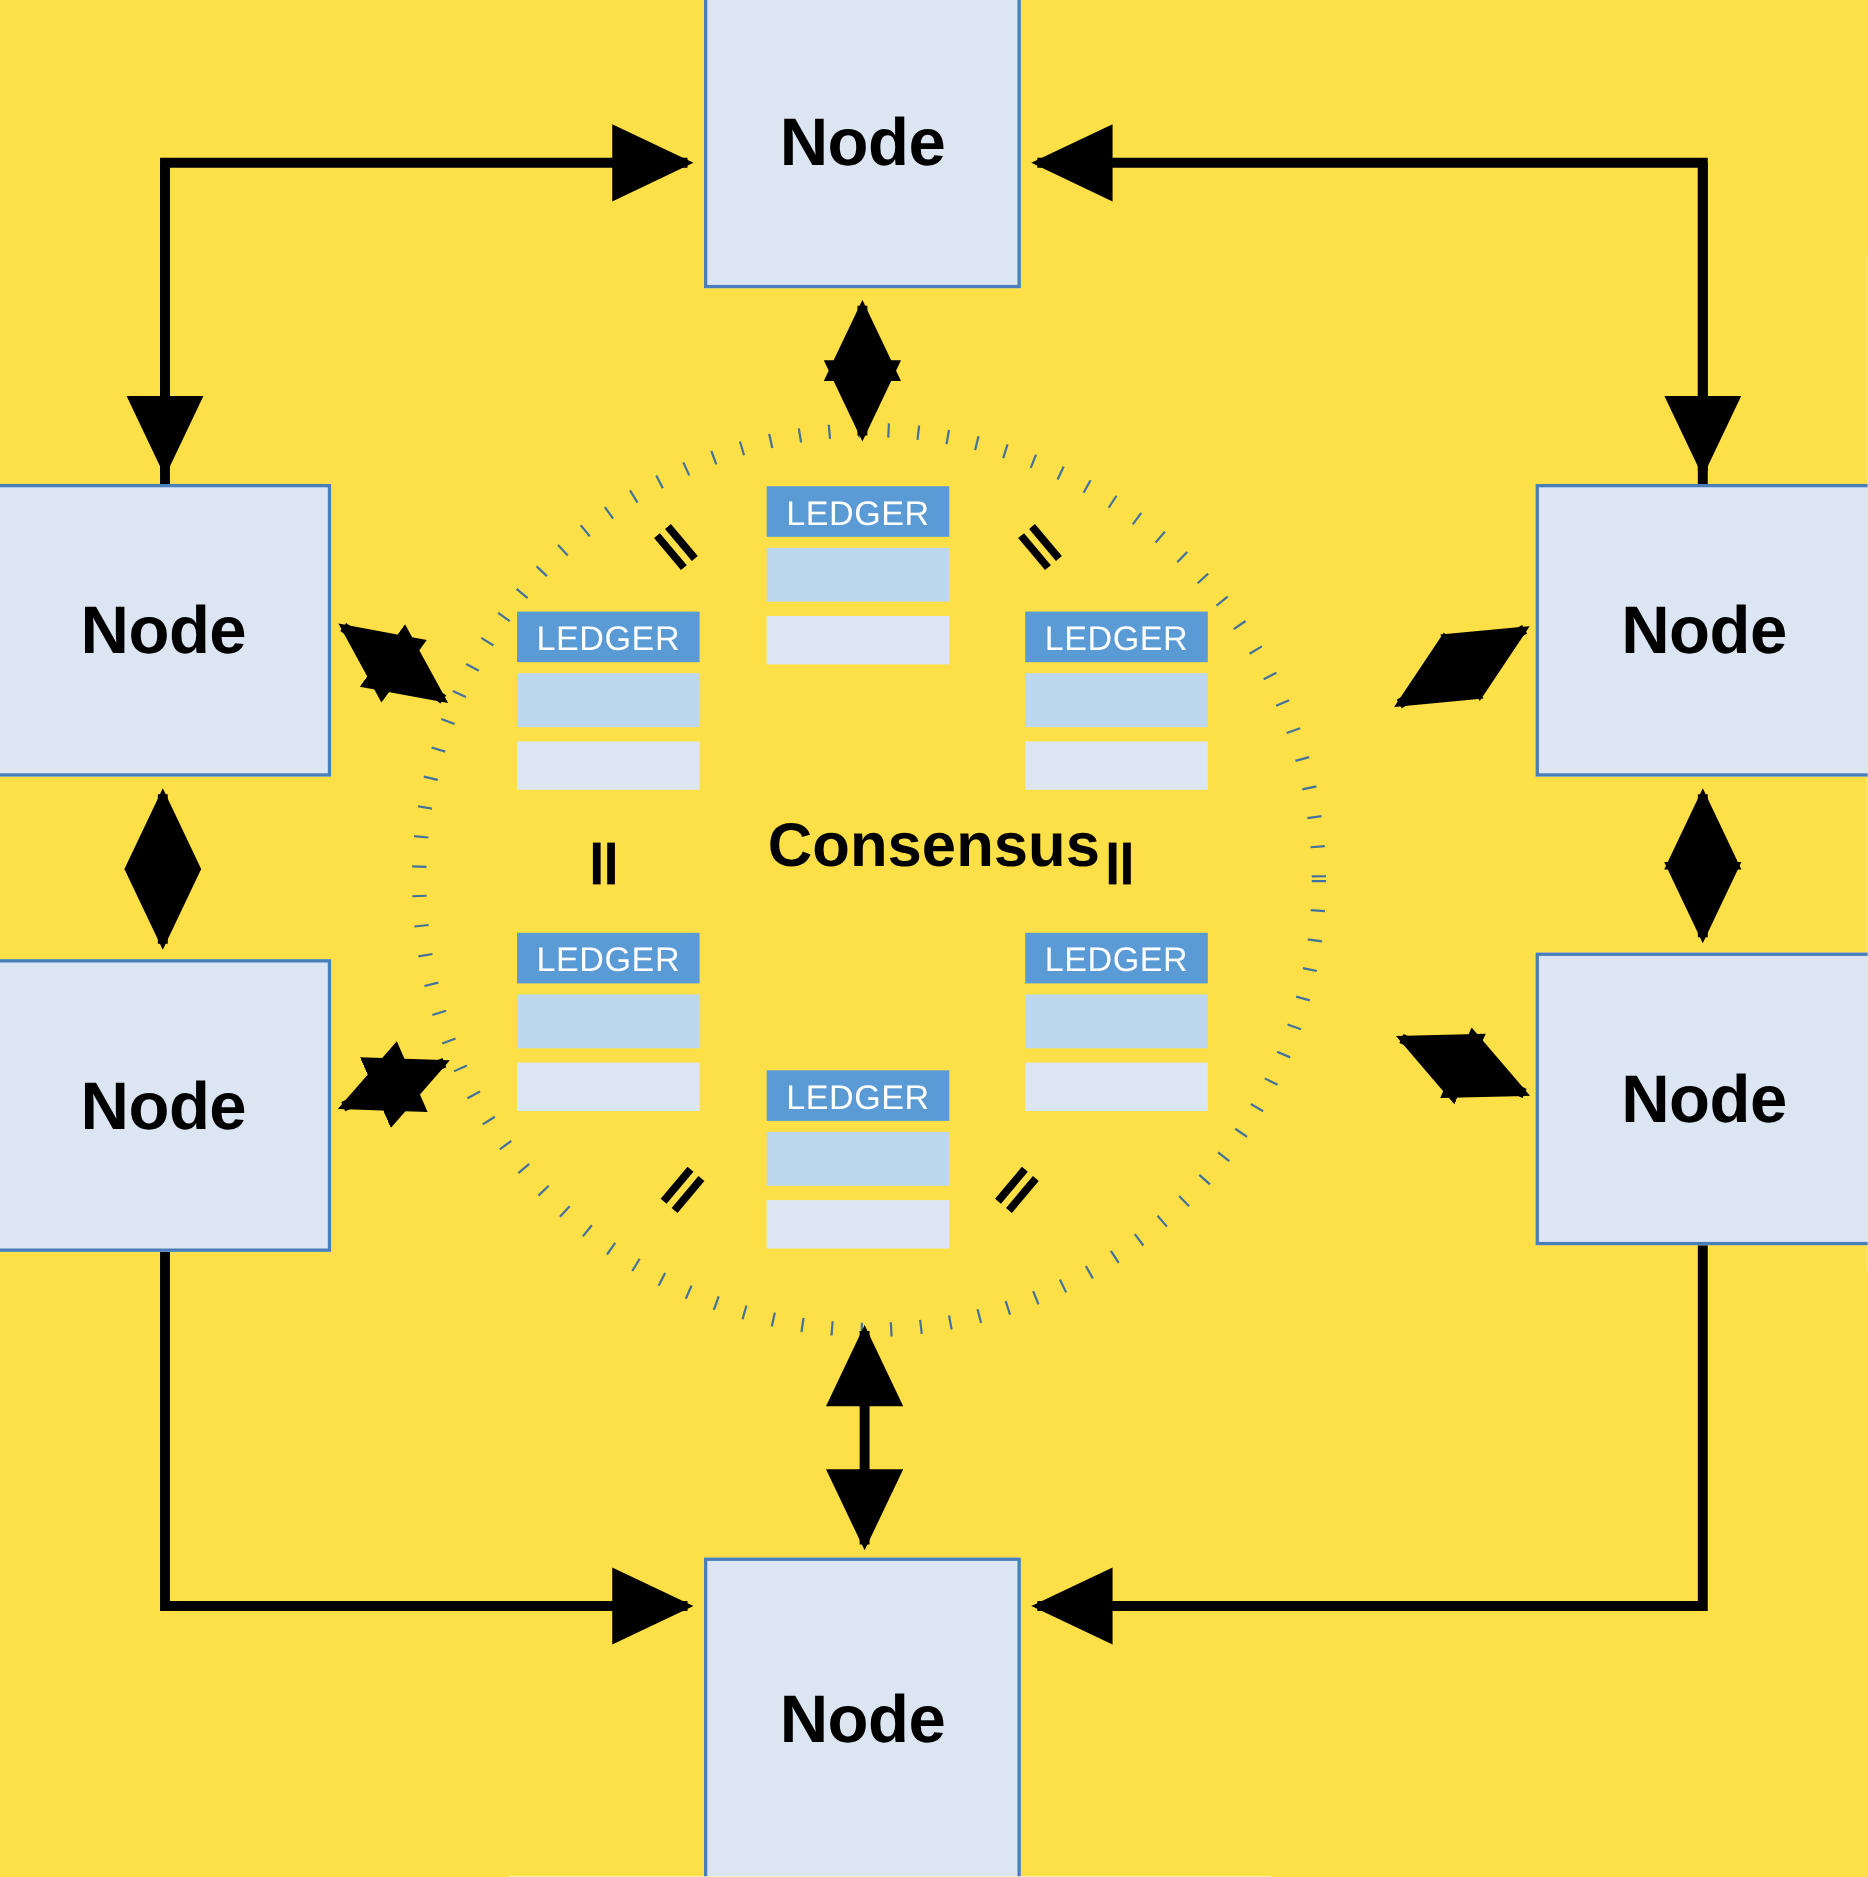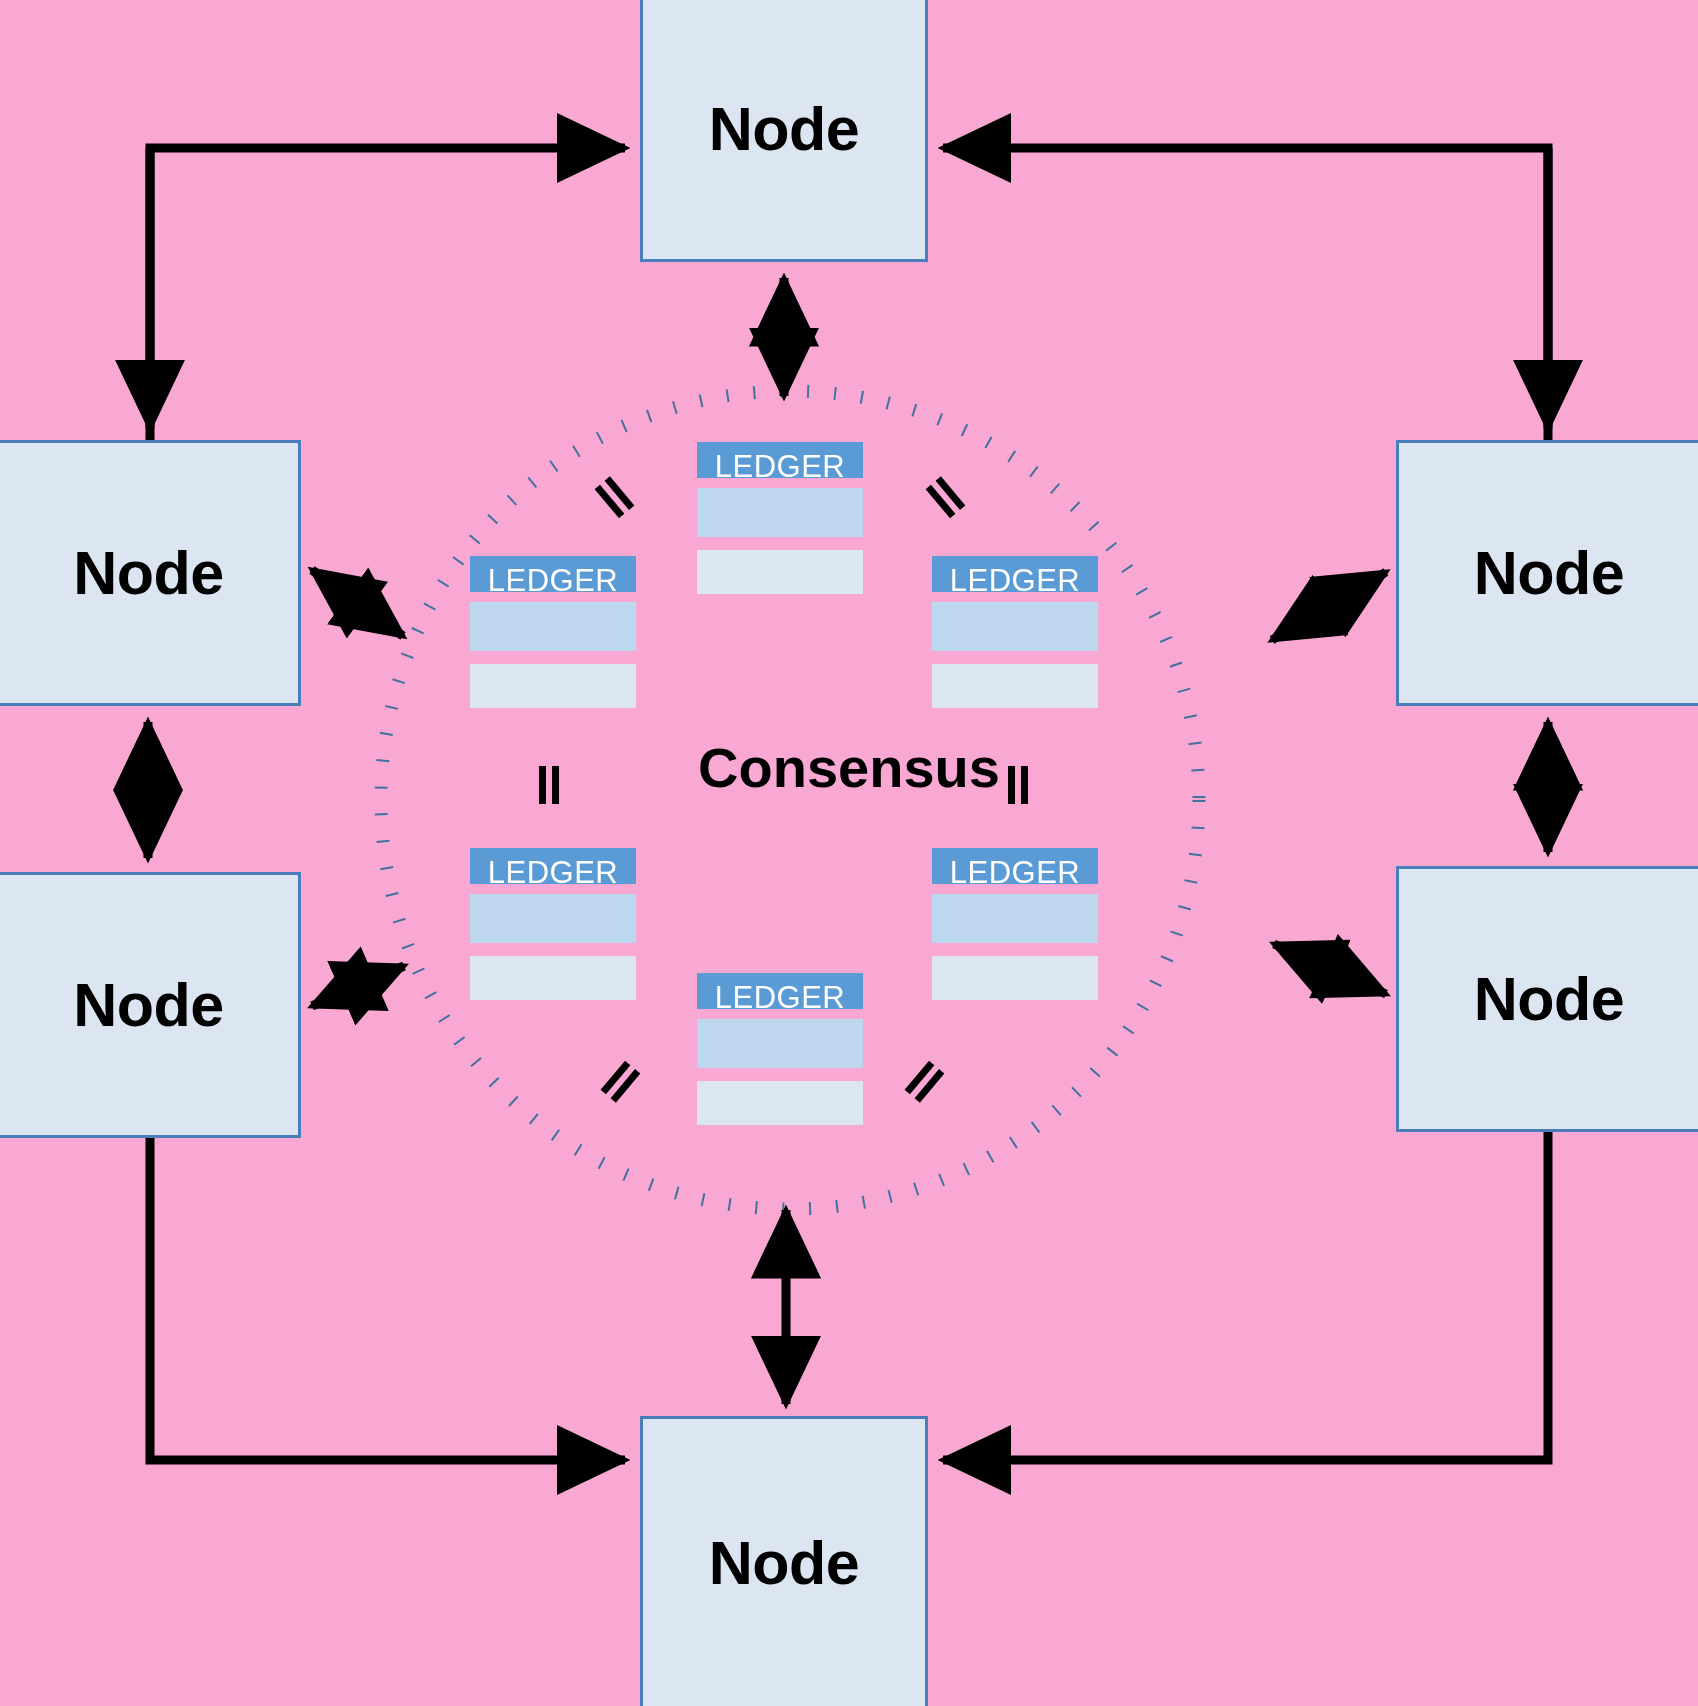--- a/index.html
+++ b/index.html
@@ -1,17 +1,17 @@
 <!DOCTYPE html>
 <html><head>
 <meta charset="utf-8">
 <style>
   html,body{margin:0;padding:0;background:#ffffff;}
   body{width:1698px;height:1706px;font-family:"Liberation Sans",sans-serif;}
-  #stage{position:relative;width:1698px;height:1706px;overflow:hidden;background:#f9a8d4;}
+  #stage{position:relative;width:1698px;height:1706px;overflow:hidden;background:#fde047;}
 
   
   .node{
     position:absolute;
     background:#dce6f2;
     border:3px solid #4a7ebb;
     box-sizing:border-box;
     display:flex;align-items:center;justify-content:center;
   }
   .node .node-label{
@@ -33,21 +33,21 @@
   #wires{position:absolute;left:0;top:0;width:1698px;height:1706px;}
 
   
   .ledger{position:absolute;width:166px;}
   .ledger .lg-head{
     background:#5b9bd5;
     color:#ffffff;
     font-family:"Liberation Sans",sans-serif;
     font-size:31px;
     line-height:50px;
-    height:36px;
+    height:46px;
     text-align:center;
     letter-spacing:0.5px;
     white-space:nowrap;
   }
   .ledger .lg-row1{background:#bdd7ee;height:49px;margin-top:10px;}
   .ledger .lg-row2{background:#dce6f2;height:44px;margin-top:13px;}
 
   #ledger-top    {left:697px;  top:442px;}
   #ledger-left-u {left:470px;  top:556px;}
   #ledger-right-u{left:932px;  top:556px;}

